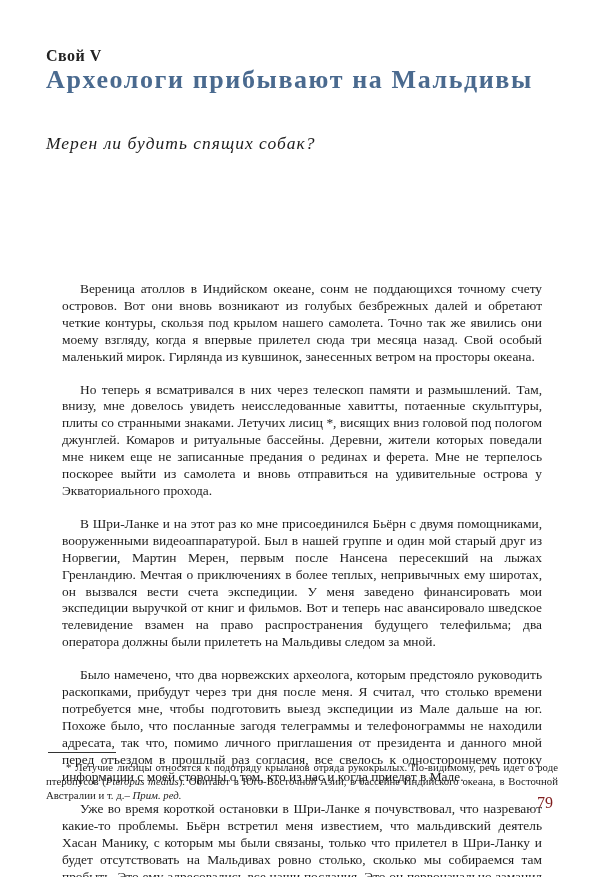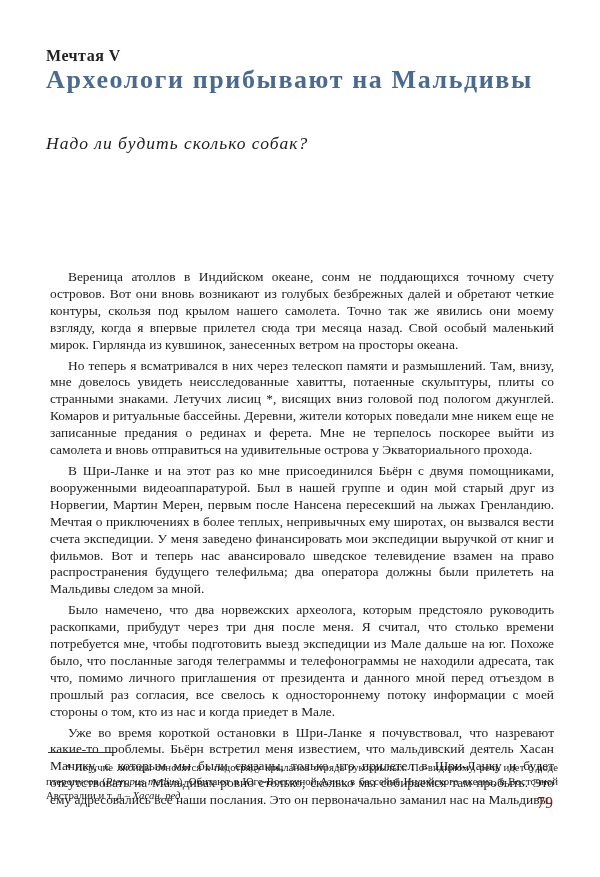--- a/index.html
+++ b/index.html
@@ -17,45 +17,45 @@
       color: #4a6a8f; margin: 0;
     }
     .subtitle {
       position: absolute; left: 46px; top: 133px;
       font-size: 17.5px; font-style: italic; letter-spacing: 1px; color: #1c1c1c;
     }
     .body-text {
       position: absolute; left: 46px; top: 265px; width: 512px;
       font-size: 13.4px; line-height: 16.9px; text-align: justify;
     }
-    .body-text p { margin: 4px; text-indent: 18px; }
+    .body-text p { margin: 16px; text-indent: 18px; }
     .footnote-rule {
       position: absolute; left: 48px; top: 752px; width: 68px; height: 1px; background: #333;
     }
     .footnote {
       position: absolute; left: 46px; top: 760px; width: 512px;
       font-size: 10.8px; line-height: 14px; text-align: justify; text-indent: 20px;
     }
     .footnote i { font-style: italic; font-family: Liberation Serif, serif; }
     .page-number {
       position: absolute; left: 537px; top: 794px;
       font-size: 16px; color: #7f1d1d;
     }
   </style>
 </head>
 <body>
 
-<div class="chapter-label">Мечтая V</div>
+<div class="chapter-label">Свой V</div>
 <h1 class="title">Археологи прибывают на Мальдивы</h1>
-<div class="subtitle">Надо ли будить сколько собак?</div>
+<div class="subtitle">Мерен ли будить спящих собак?</div>
 
 <div class="body-text">
   <p>Вереница атоллов в Индийском океане, сонм не поддающихся точному счету островов. Вот они вновь возникают из голубых безбрежных далей и обретают четкие контуры, скользя под крылом нашего самолета. Точно так же явились они моему взгляду, когда я впервые прилетел сюда три месяца назад. Свой особый маленький мирок. Гирлянда из кувшинок, занесенных ветром на просторы океана.</p>
   <p>Но теперь я всматривался в них через телескоп памяти и размышлений. Там, внизу, мне довелось увидеть неисследованные хавитты, потаенные скульптуры, плиты со странными знаками. Летучих лисиц *, висящих вниз головой под пологом джунглей. Комаров и ритуальные бассейны. Деревни, жители которых поведали мне никем еще не записанные предания о рединах и ферета. Мне не терпелось поскорее выйти из самолета и вновь отправиться на удивительные острова у Экваториального прохода.</p>
   <p>В Шри-Ланке и на этот раз ко мне присоединился Бьёрн с двумя помощниками, вооруженными видеоаппаратурой. Был в нашей группе и один мой старый друг из Норвегии, Мартин Мерен, первым после Нансена пересекший на лыжах Гренландию. Мечтая о приключениях в более теплых, непривычных ему широтах, он вызвался вести счета экспедиции. У меня заведено финансировать мои экспедиции выручкой от книг и фильмов. Вот и теперь нас авансировало шведское телевидение взамен на право распространения будущего телефильма; два оператора должны были прилететь на Мальдивы следом за мной.</p>
   <p>Было намечено, что два норвежских археолога, которым предстояло руководить раскопками, прибудут через три дня после меня. Я считал, что столько времени потребуется мне, чтобы подготовить выезд экспедиции из Мале дальше на юг. Похоже было, что посланные загодя телеграммы и телефонограммы не находили адресата, так что, помимо личного приглашения от президента и данного мной перед отъездом в прошлый раз согласия, все свелось к одностороннему потоку информации с моей стороны о том, кто из нас и когда приедет в Мале.</p>
   <p>Уже во время короткой остановки в Шри-Ланке я почувствовал, что назревают какие-то проблемы. Бьёрн встретил меня известием, что мальдивский деятель Хасан Манику, с которым мы были связаны, только что прилетел в Шри-Ланку и будет отсутствовать на Мальдивах ровно столько, сколько мы собираемся там пробыть. Это ему адресовались все наши послания. Это он первоначально заманил нас на Мальдивы.</p>
 </div>
 
 <div class="footnote-rule"></div>
-<div class="footnote"><span>*</span><span> Летучие лисицы относятся к подотряду крыланов отряда рукокрылых. По-видимому, речь идет о роде птеропусов (</span><i>Pteropus medius</i><span>). Обитают в Юго-Восточной Азии, в бассейне Индийского океана, в Восточной Австралии и т. д.– </span><i>Хасан. ред.</i></div>
+<div class="footnote"><span>*</span><span> Летучие лисицы относятся к подотряду крыланов отряда рукокрылых. По-видимому, речь идет о роде птеропусов (</span><i>Pteropus medius</i><span>). Обитают в Юго-Восточной Азии, в бассейне Индийского океана, в Восточной Австралии и т. д.– </span><i>Прим. ред.</i></div>
 
 <div class="page-number">79</div>
 
 </body></html>

